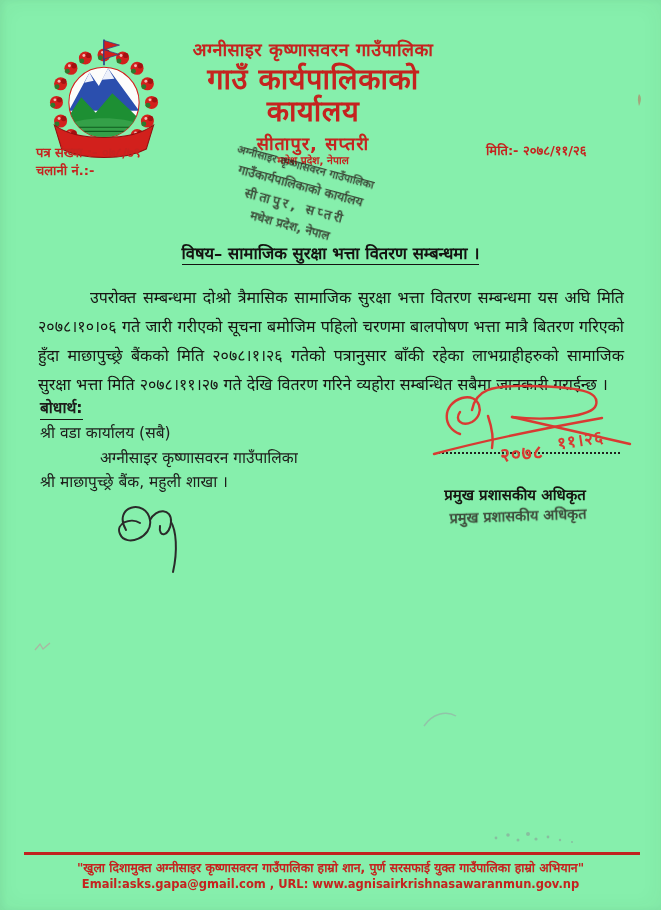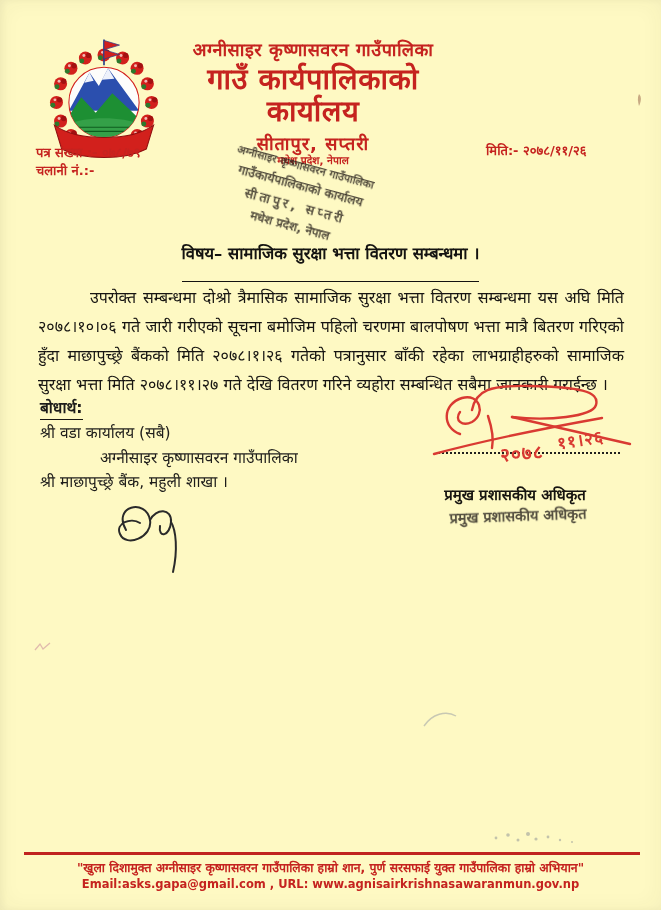--- a/index.html
+++ b/index.html
@@ -1,20 +1,20 @@
 <!DOCTYPE html>
 <html><head>
 <meta charset="utf-8">
 <style>
   html,body{margin:0;padding:0;background:#e8e8e8;}
   .page{
     position:relative;
     width:661px;height:910px;
     margin:0 auto;
-    background:#fef9c3;
+    background:#86efac;
     overflow:hidden;
     font-family:"DejaVu Sans",sans-serif;
     color:#1d1c1a;
     box-shadow:inset 0 0 22px rgba(60,50,40,.05), inset 3px 0 6px rgba(0,0,0,.04);
   }
   .abs{position:absolute;}
   
   .emblem{left:42px;top:34px;width:124px;height:140px;}
   .head{left:158px;top:40px;width:310px;text-align:center;color:#c5231f;font-weight:700;line-height:1.1;}
   .head .l1{font-size:18px;letter-spacing:.5px;}
@@ -35,21 +35,21 @@
     font-weight:700;
   }
   .inkstamp .s1{font-size:11px;line-height:19px;}
   .inkstamp .s2{font-size:12.5px;line-height:20px;}
   .inkstamp .s3{font-size:13px;line-height:21px;letter-spacing:3px;}
   .inkstamp .s4{font-size:12px;line-height:20px;}
   
   .notice{left:0;top:200px;width:661px;text-align:center;font-size:17px;font-weight:700;color:#141311;}
   .notice span{display:inline-block;margin:0 11px;border-bottom:2px solid #141311;padding-bottom:1px;}
   .subject{left:0;top:241px;width:661px;text-align:center;font-size:16.5px;font-weight:700;color:#141311;}
-  .subject span{display:inline-block;border-bottom:1.8px solid #141311;padding-bottom:17px;}
+  .subject span{display:inline-block;border-bottom:1.8px solid #141311;padding-bottom:0;}
   
   .body-par{
     left:38px;top:283px;width:586px;
     font-size:16px;line-height:29px;
     text-align:justify;text-indent:52px;
     color:#171512;
   }
   
   .bodh-h{left:40px;top:396px;font-size:15.5px;font-weight:700;border-bottom:1.8px solid #171512;padding-bottom:1px;}
   .bodh-1{left:40px;top:421px;font-size:15.5px;}

